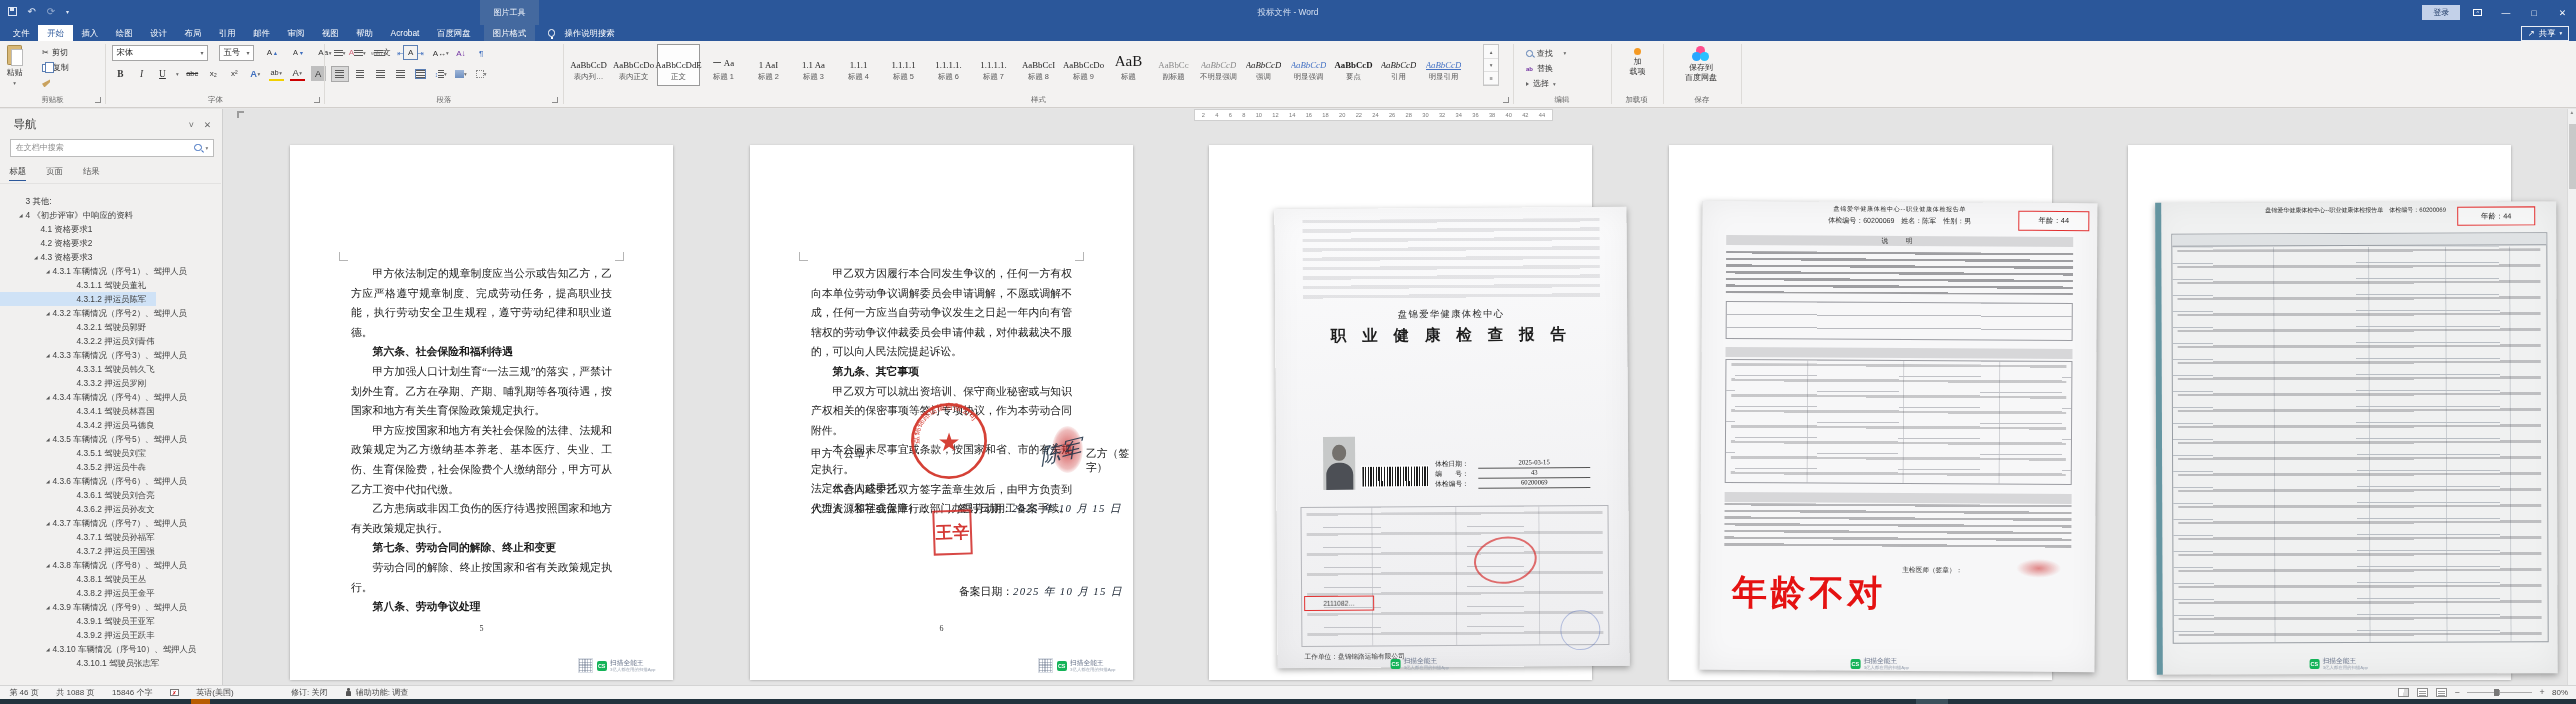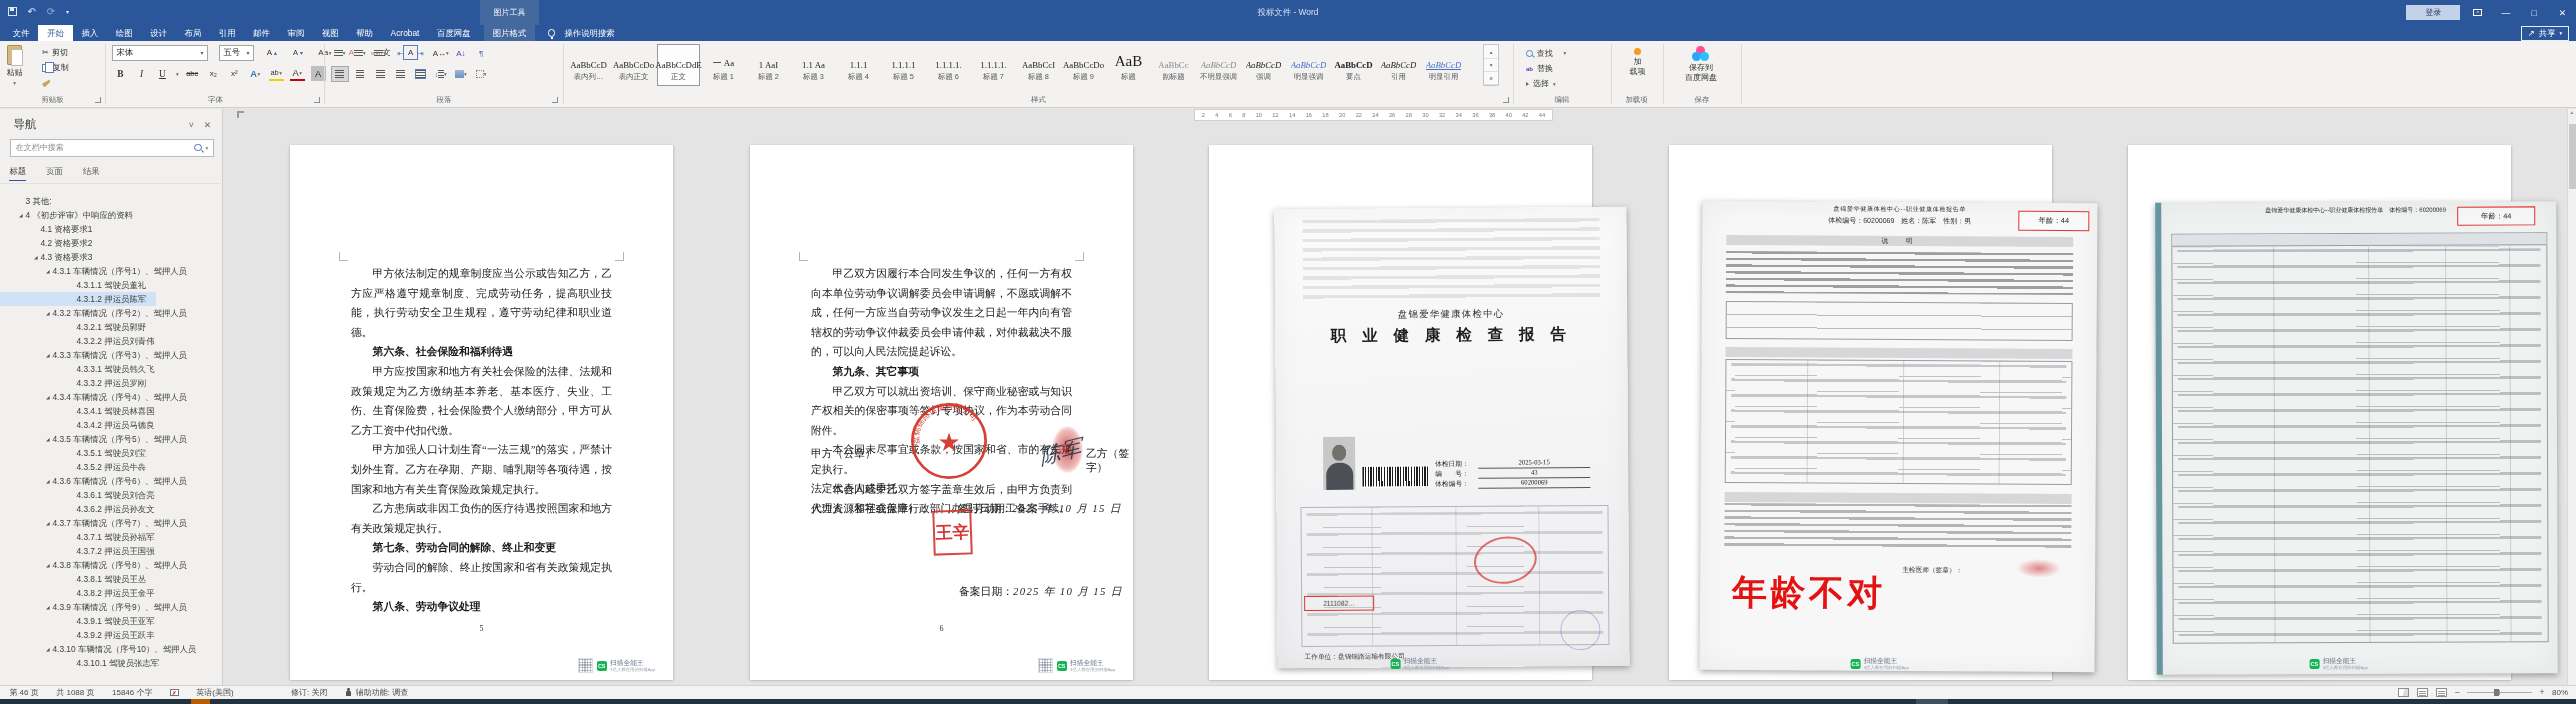--- a/index.html
+++ b/index.html
@@ -10,21 +10,21 @@
   
   .titlebar{position:absolute;left:0;top:0;right:0;height:25px;background:#2b579a;color:#fff}
   .qat{position:absolute;left:8px;top:6px;display:flex;gap:10.8px;align-items:center;color:#dfe7f5;font-size:10px}
   .ic-save{width:8.8px;height:8.8px;border:1px solid #dfe7f5;position:relative}
   .ic-save::after{content:"";position:absolute;left:1.3px;top:0;width:4px;height:3.4px;background:#dfe7f5}
   .qat .dim{opacity:.55}
   .qat .tiny{font-size:6px}
   .apptitle{position:absolute;left:50%;top:6.7px;transform:translateX(-50%);font-size:8.4px;color:#d7e1f2;white-space:nowrap}
   .ctxband{position:absolute;left:480px;top:0;width:59px;height:25px;background:#44699f;color:#f0f4fb;font-size:8px;display:flex;align-items:center;justify-content:center}
   .tb-right{position:absolute;right:2.7px;top:0;height:25px;display:flex;align-items:center;gap:6.7px}
-  .loginbtn{background:#c3d1e9;color:#1f3a66;font-size:8px;padding:2px 19px;cursor:pointer}
+  .loginbtn{background:#c3d1e9;color:#1f3a66;font-size:8px;padding:2px 11px;cursor:pointer}
   .winbtn{width:21.6px;height:19px;display:flex;align-items:center;justify-content:center;color:#fff;font-size:8.8px}
   .ic-ribopt{width:8.8px;height:7.4px;border:0.8px solid #fff;position:relative;font-size:5.4px;line-height:6px;text-align:center}
 
   
   .tabrow{position:absolute;left:0;top:25px;right:0;height:16px;background:#2b579a}
   .tabs{position:absolute;left:4px;bottom:0;display:flex;height:16px}
   .tab{padding:3.4px 8.8px 2.7px;font-size:8.4px;color:#fff;white-space:nowrap}
   .tab.sel{background:#fff;color:#2b579a}
   .tab.ctx{margin-left:4.7px;background:#44699f}
   .assistant{position:absolute;left:548px;top:2.7px;display:flex;align-items:center;gap:9px;color:#fff;font-size:8.4px}
@@ -735,22 +735,22 @@
         <span>42</span>
         <span>44</span>
       </div>
 
     <div class="page p1">
       <div class="cm cm-tl"></div>
         <div class="cm cm-tr"></div>
       <div class="doctext">
           <p class="para">甲方依法制定的规章制度应当公示或告知乙方，乙方应严格遵守规章制度、完成劳动任务，提高职业技能，执行劳动安全卫生规程，遵守劳动纪律和职业道德。</p>
           <p class="para h">第六条、社会保险和福利待遇</p>
+          <p class="para">甲方加强人口计划生育“一法三规”的落实，严禁计划外生育。乙方在孕期、产期、哺乳期等各项待遇，按国家和地方有关生育保险政策规定执行。</p>
           <p class="para">甲方应按国家和地方有关社会保险的法律、法规和政策规定为乙方缴纳基本养老、基本医疗、失业、工伤、生育保险费，社会保险费个人缴纳部分，甲方可从乙方工资中代扣代缴。</p>
-          <p class="para">甲方加强人口计划生育“一法三规”的落实，严禁计划外生育。乙方在孕期、产期、哺乳期等各项待遇，按国家和地方有关生育保险政策规定执行。</p>
           <p class="para">乙方患病或非因工负伤的医疗待遇按照国家和地方有关政策规定执行。</p>
           <p class="para h">第七条、劳动合同的解除、终止和变更</p>
           <p class="para">劳动合同的解除、终止按国家和省有关政策规定执行。</p>
           <p class="para h">第八条、劳动争议处理</p>
         </div>
       <div class="pgnum">5</div>
       <div class="wm">
         <span class="qr"></span>
         <span class="cslogo">CS</span>
         <span class="wmtext">

